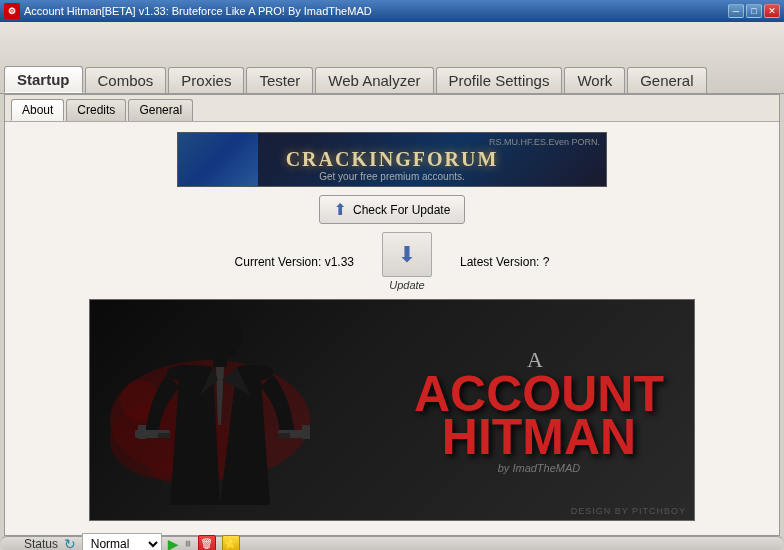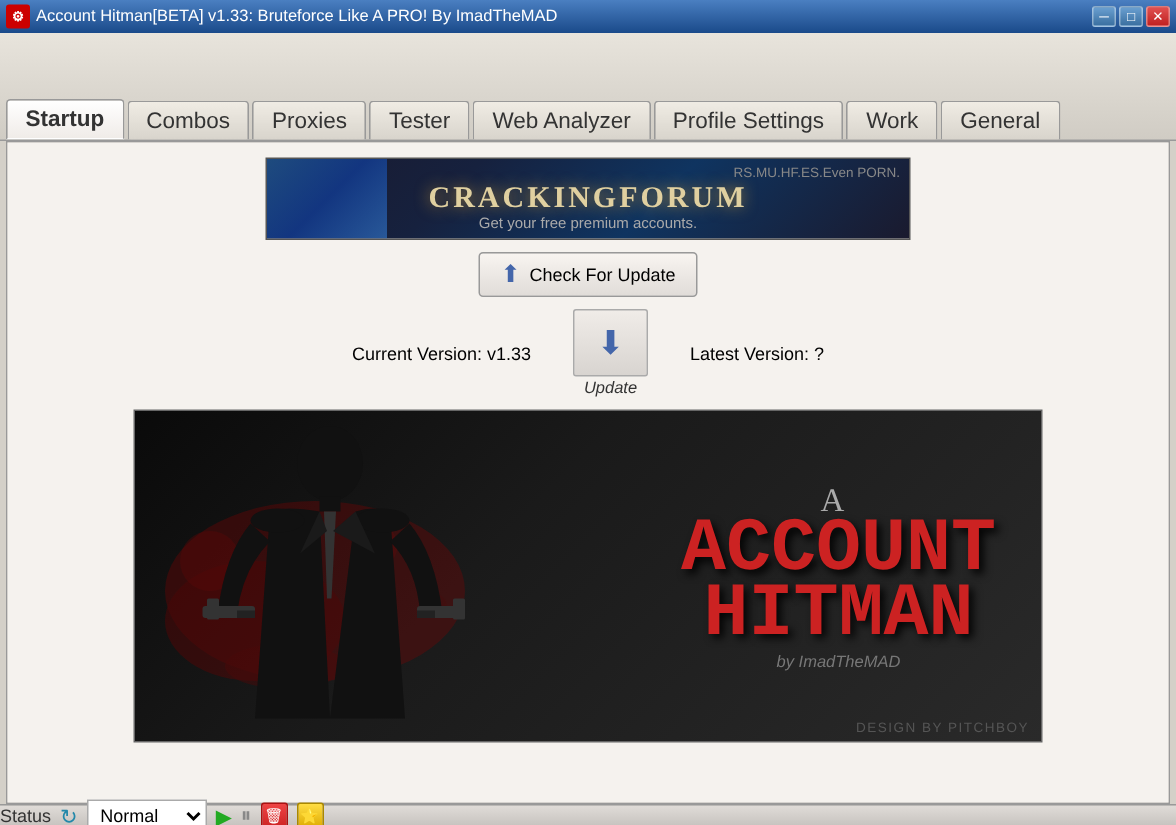--- a/index.html
+++ b/index.html
@@ -263,23 +263,24 @@
       letter-spacing: 1px;
     }
 
     
     .status-bar {
       height: 14px;
       background: linear-gradient(to bottom, #e0dcd8, #c8c4c0);
       border-top: 1px solid #999;
       display: flex;
       align-items: center;
-      padding: 0 0;
+      padding: 0 24px;
       gap: 6px;
       margin-top: auto;
+      border-radius: 12px;
     }
     .status-label {
       font-size: 12px;
       color: #333;
     }
     .status-refresh {
       color: #2288aa;
       font-size: 14px;
       cursor: pointer;
     }
@@ -360,20 +361,25 @@
     <div class="main-tab">Proxies</div>
     <div class="main-tab">Tester</div>
     <div class="main-tab">Web Analyzer</div>
     <div class="main-tab">Profile Settings</div>
     <div class="main-tab">Work</div>
     <div class="main-tab">General</div>
   </div>
 
   <div class="inner-content">
 
+    <div class="sub-tabs">
+      <div class="sub-tab active">About</div>
+      <div class="sub-tab">Credits</div>
+      <div class="sub-tab">General</div>
+    </div>
 
     <div class="about-panel">
 
       <div class="banner">
         <div class="banner-blue-accent"></div>
         <div style="position:absolute;left:0;top:0;width:100%;height:100%;display:flex;flex-direction:column;align-items:center;justify-content:center;">
           <span class="banner-top">RS.MU.HF.ES.Even PORN.</span>
           <span class="banner-text">CRACKINGFORUM</span>
           <span class="banner-subtitle">Get your free premium accounts.</span>
         </div>
@@ -433,21 +439,21 @@
           <rect x="148" y="128" width="12" height="5" fill="#222"></rect>
 
           <path d="M86 62 L94 62 L91 120 L88 120 Z" fill="#333"></path>
 
           <path d="M83 62 L70 90 L88 75 Z" fill="#1a1a1a"></path>
           <path d="M107 62 L120 90 L92 75 Z" fill="#1a1a1a"></path>
         </svg>
 
         <div class="hitman-title">
           <div class="hitman-title-a">A</div>
-          <div style="font-size:50px;font-weight:bold;font-family:Liberation Mono, monospace;color:#cc2222;line-height:0.85;text-shadow:3px 3px 6px rgba(0,0,0,0.9);">ACCOUNT<br>HITMAN</div>
+          <div style="font-size:50px;font-weight:bold;font-family:Liberation Sans, sans-serif;color:#cc2222;line-height:0.85;text-shadow:3px 3px 6px rgba(0,0,0,0.9);">ACCOUNT<br>HITMAN</div>
           <div style="font-size:11px;color:#777;font-style:italic;margin-top:4px;">by ImadTheMAD</div>
         </div>
 
         <div class="design-credit">DESIGN BY PITCHBOY</div>
       </div>
     </div>
   </div>
 
   <div class="status-bar">
     <span class="status-label">Status</span>

